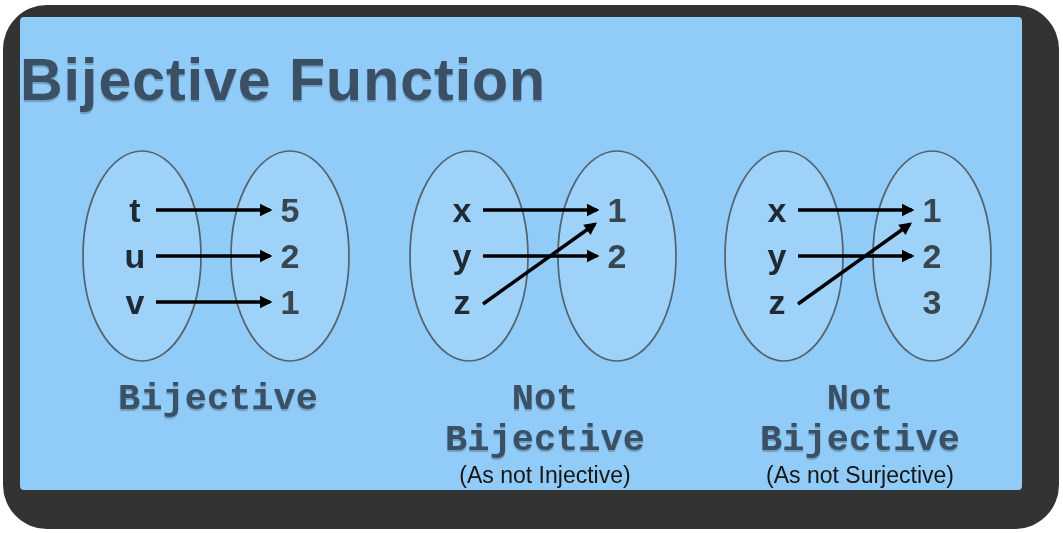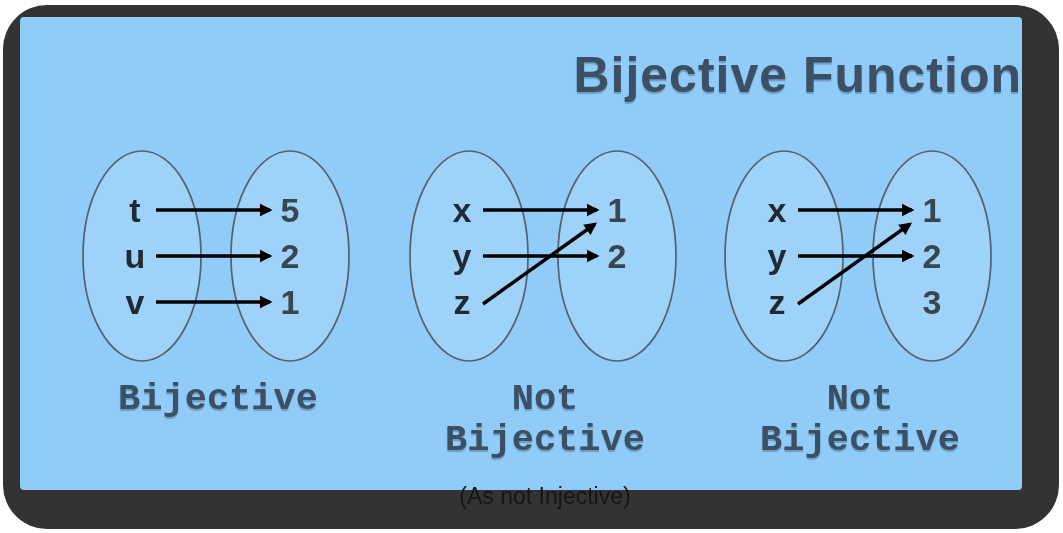--- a/index.html
+++ b/index.html
@@ -31,22 +31,22 @@
     height: 473px;
     background: var(--panel, #91CBF7);
     border-radius: 4px;
   }
   .title {
     position: absolute;
     left: 0;
     top: 29px;
     width: 100%;
     margin: 0;
-    text-align: right;
-    font-size: 50px;
+    text-align: left;
+    font-size: 59px;
     font-weight: bold;
     letter-spacing: 1px;
     color: var(--title-text, #3B5065);
     text-shadow: 0 2px 1px rgba(25, 38, 50, 0.28);
   }
   .group {
     position: absolute;
     top: 129px;
     width: 280px;
     text-align: center;
@@ -81,21 +81,21 @@
   .label {
     margin-top: 9px;
     font-size: 37px;
     font-weight: bold;
     color: var(--label-text, #3A5065);
     text-shadow: 0 2px 1px rgba(25, 38, 50, 0.28);
     line-height: 1.1;
     font-family: Liberation Mono, monospace;
   }
   .sublabel {
-    margin-top: 24px;
+    margin-top: 3px;
     font-size: 23px;
     font-weight: 500;
     color: var(--sublabel-text, #161616);
     line-height: 1.1;
     min-height: 24px;
     text-align: center;
   }
 </style>
 </head>
 <body>
@@ -157,16 +157,17 @@
           <line x1="78" y1="110" x2="192" y2="110" class="arrow" marker-end="url(#arrowhead)"></line>
           <line x1="78" y1="158" x2="190" y2="78" class="arrow" marker-end="url(#arrowhead)"></line>
           <text x="57" y="64" class="domain-text">x</text>
           <text x="57" y="110" class="domain-text">y</text>
           <text x="57" y="156" class="domain-text">z</text>
           <text x="212" y="64" class="codomain-text">1</text>
           <text x="212" y="110" class="codomain-text">2</text>
           <text x="212" y="156" class="codomain-text">3</text>
         </svg>
       <div class="label">Not Bijective</div>
+      <div class="sublabel">(As not Surjective)</div>
     </section>
 
   </div>
 </div>
 
 </body></html>

